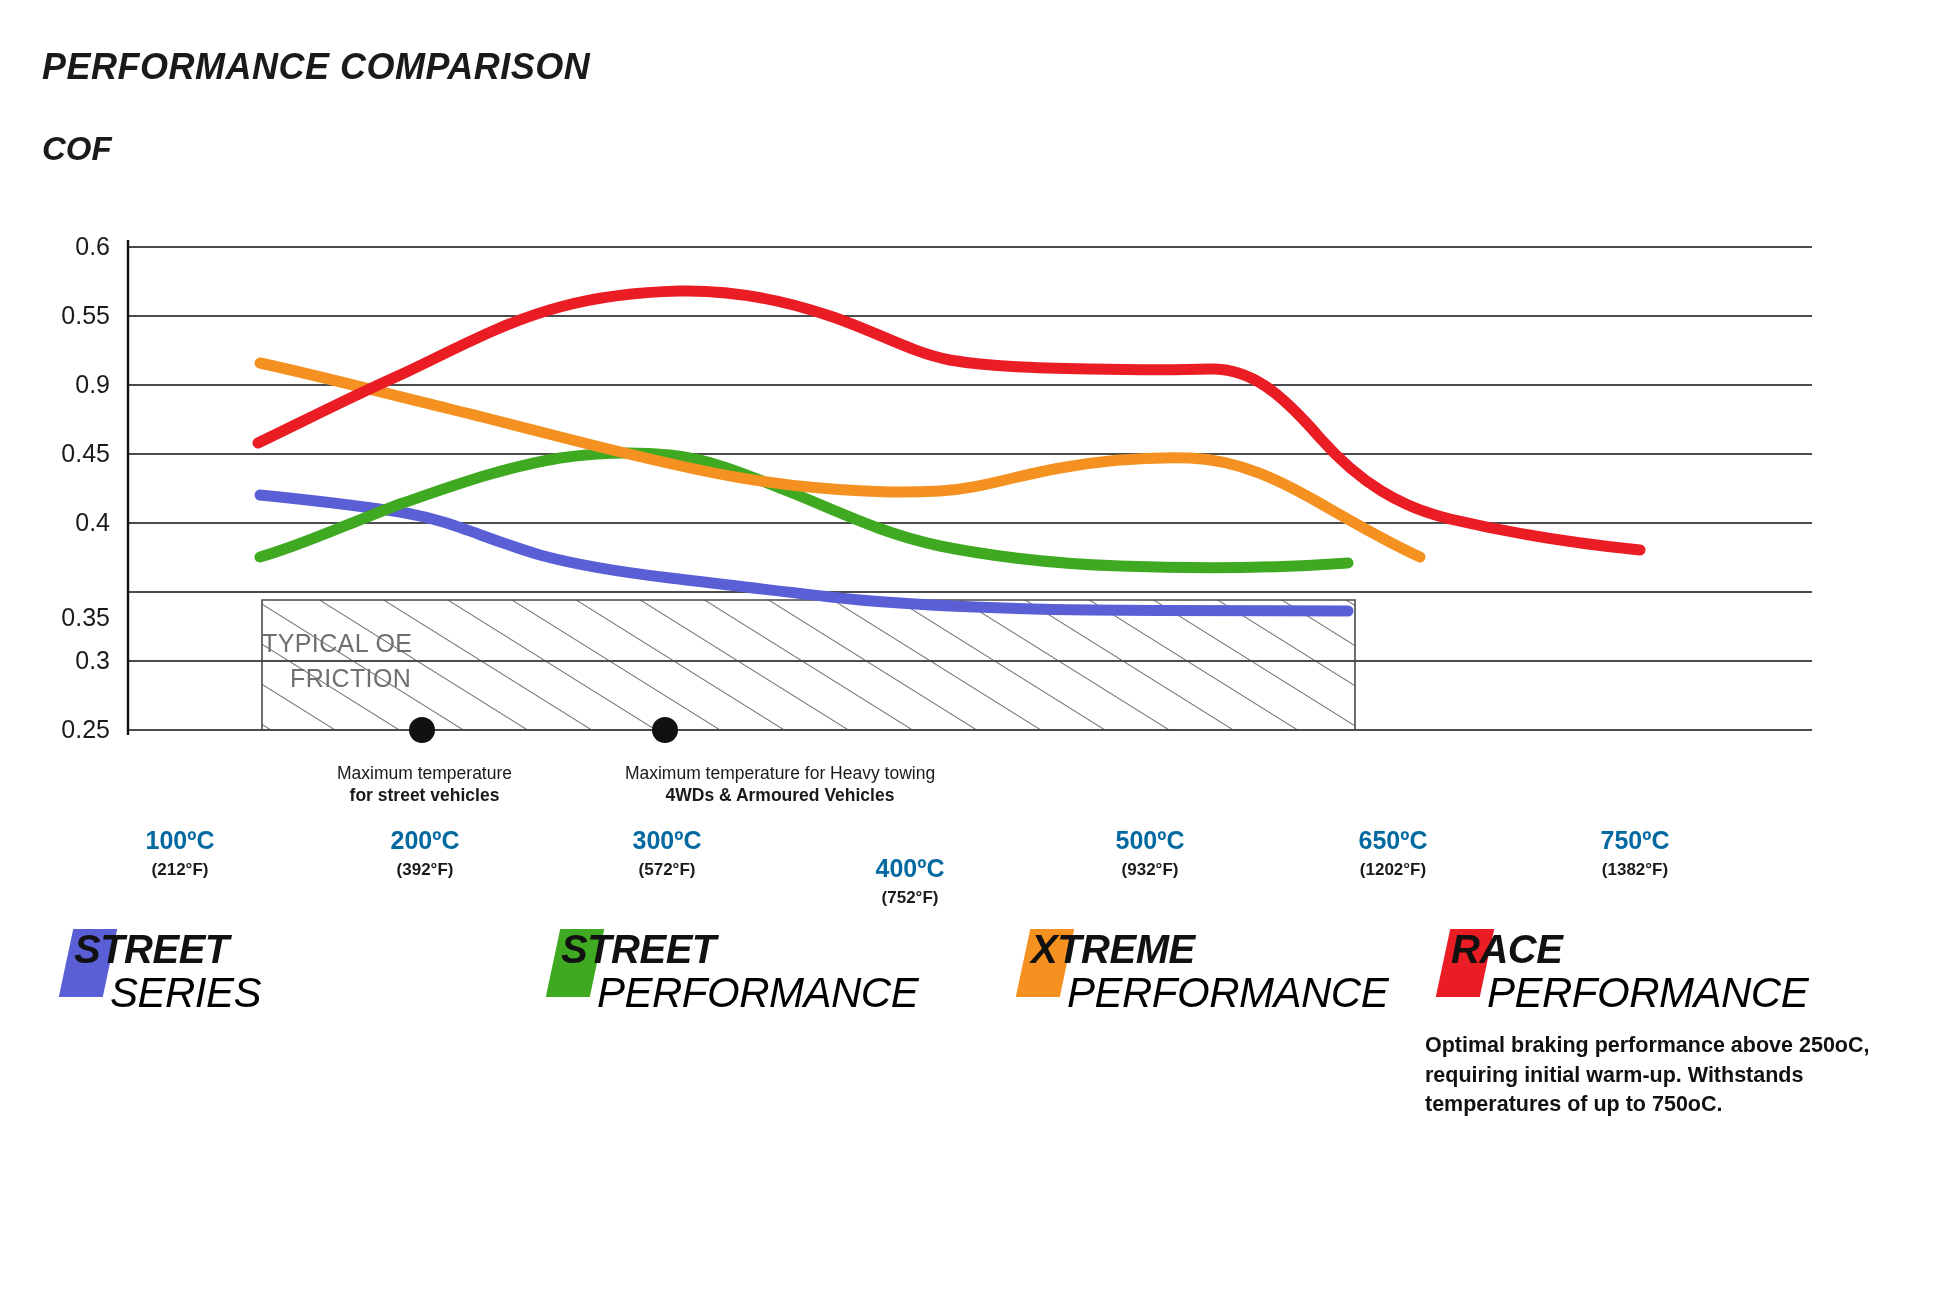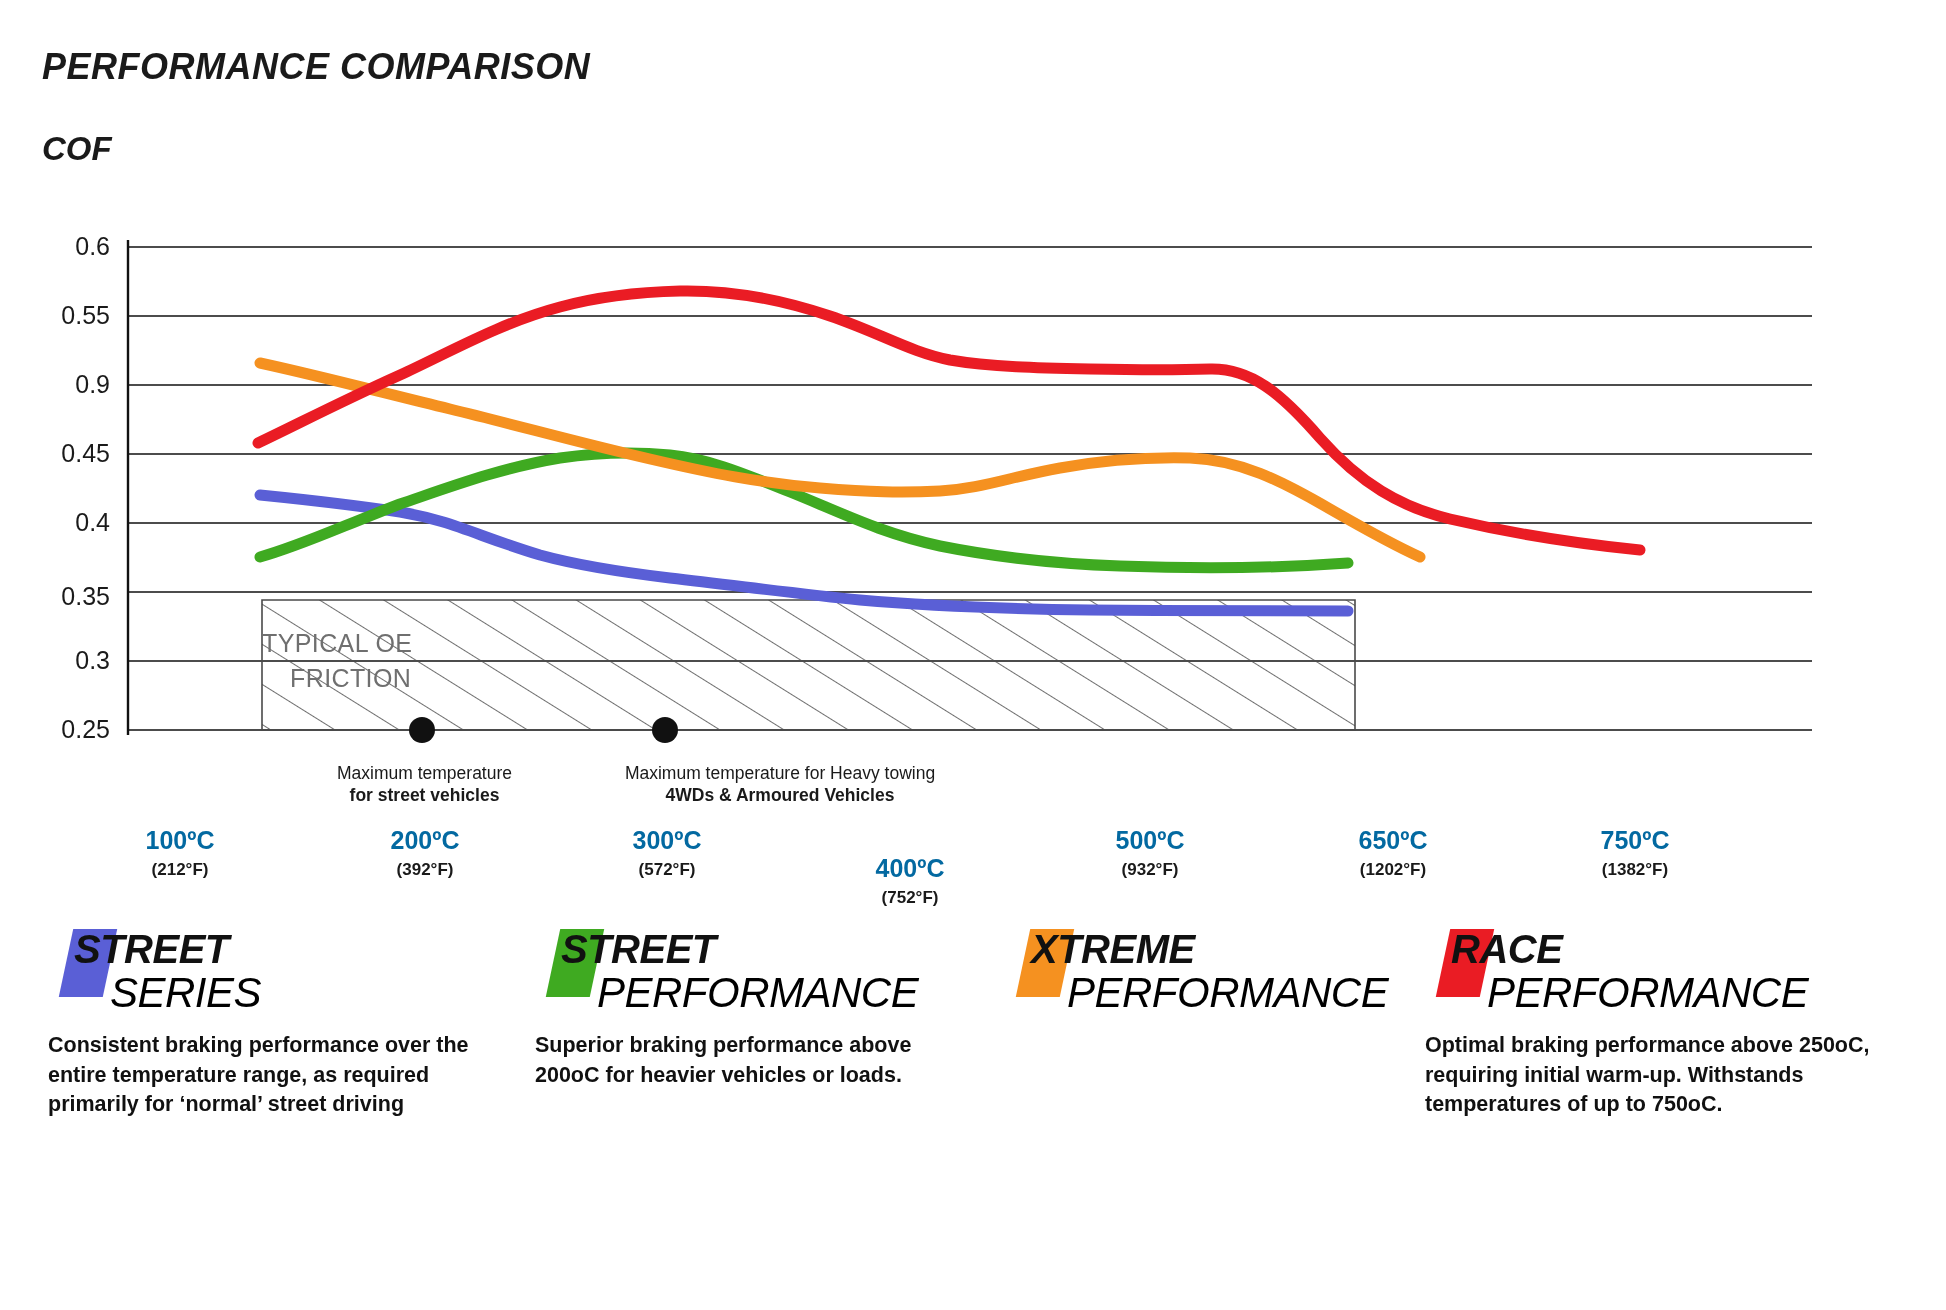--- a/index.html
+++ b/index.html
@@ -213,21 +213,21 @@
 
       <circle cx="422" cy="730" r="13" fill="#111"></circle>
       <circle cx="665" cy="730" r="13" fill="#111"></circle>
     </svg>
 
     <div class="ytick" style="left:40px; top:232px;">0.6</div>
     <div class="ytick" style="left:40px; top:301px;">0.55</div>
     <div class="ytick" style="left:40px; top:370px;">0.9</div>
     <div class="ytick" style="left:40px; top:439px;">0.45</div>
     <div class="ytick" style="left:40px; top:508px;">0.4</div>
-    <div class="ytick" style="left:40px; top:582px;">0.35</div>
+    <div class="ytick" style="left:40px; top:603px;">0.35</div>
     <div class="ytick" style="left:40px; top:646px;">0.3</div>
     <div class="ytick" style="left:40px; top:715px;">0.25</div>
 
     <div class="oe-label" style="left:262px; top:628px;">TYPICAL OE</div>
     <div class="oe-label" style="left:290px; top:663px;">FRICTION</div>
 
     <div class="marker-note" style="left:312px; top:762px; width:225px;">
       <span>Maximum temperature</span><br>
       <b>for street vehicles</b>
     </div>
@@ -268,30 +268,28 @@
   </div>
 
   <div id="legend">
 
     <div class="product" id="product-street-series">
       <div class="logo">
         <div class="badge" style="background:#5a5fd6;"></div>
         <div class="line1">STREET</div>
         <div class="line2 thin">SERIES</div>
       </div>
-      <div class="desc">Consistent braking performance over the entire temperature range, as required primarily for ‘normal’ street driving</div>
     </div>
 
     <div class="product" id="product-street-performance">
       <div class="logo">
         <div class="badge" style="background:#3faa21;"></div>
         <div class="line1">STREET</div>
         <div class="line2 thin">PERFORMANCE</div>
       </div>
-      <div class="desc">Superior braking performance above 200oC for heavier vehicles or loads.</div>
     </div>
 
     <div class="product" id="product-xtreme-performance">
       <div class="logo">
         <div class="badge" style="background:#f59120;"></div>
         <div class="line1">XTREME</div>
         <div class="line2 thin">PERFORMANCE</div>
       </div>
     </div>
 

